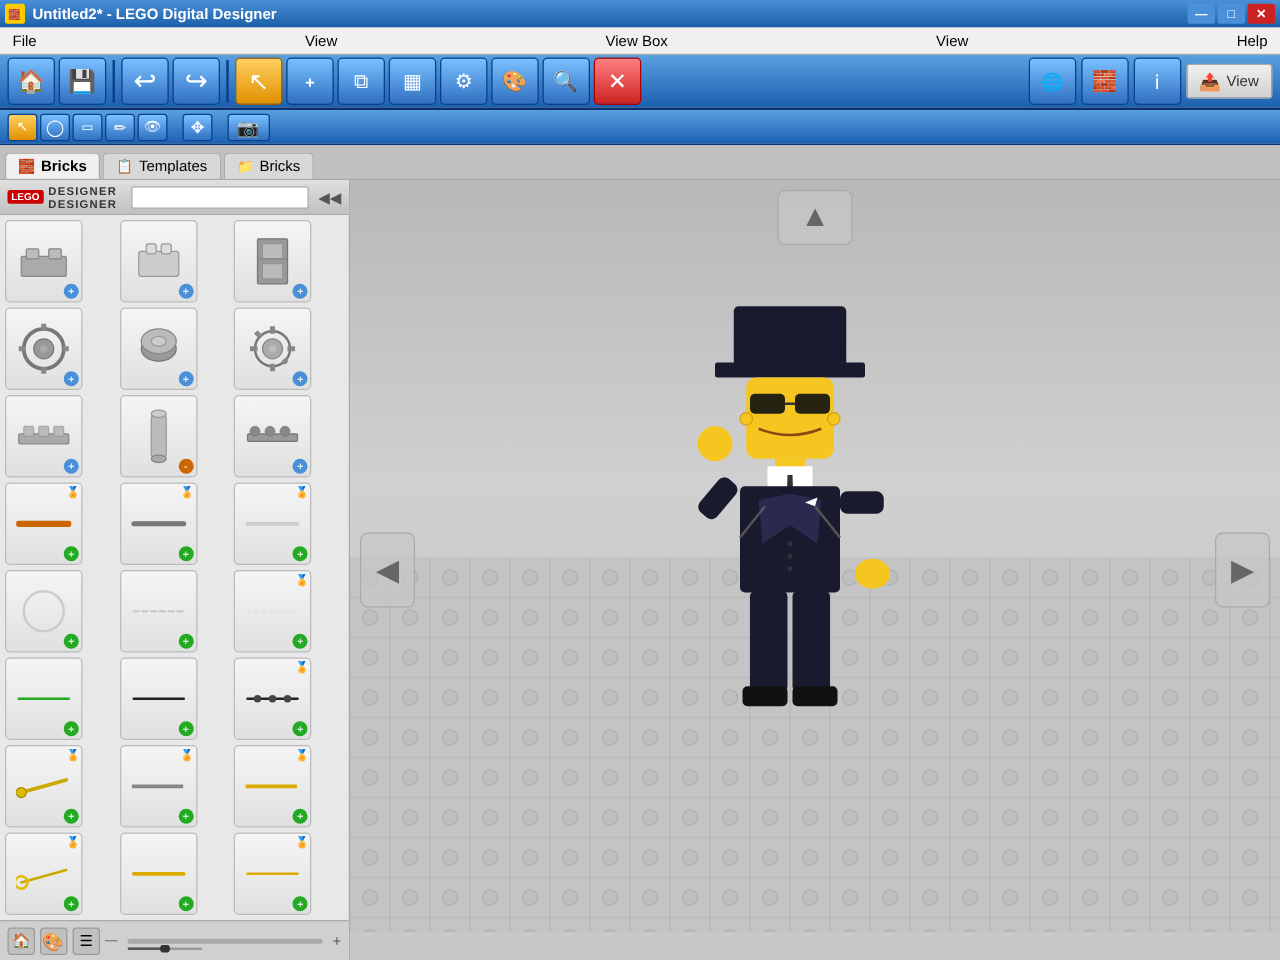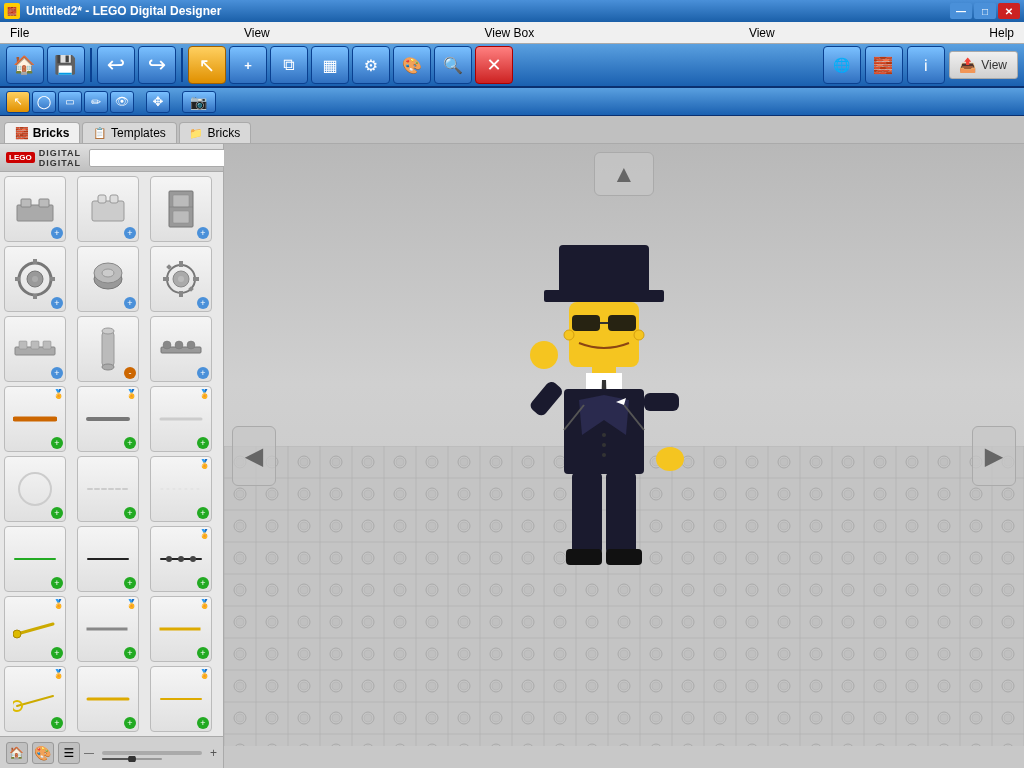--- a/index.html
+++ b/index.html
@@ -105,21 +105,21 @@
       display: flex; align-items: center; gap: 4px;
       margin-right: 2px;
     }
     .tab.active { background: #f0f0f0; font-weight: bold; }
 
     
     #main-content { display: flex; height: calc(768px - 22px - 22px - 44px - 28px - 28px); }
 
     
     #left-panel {
-      width: 224px;
+      width: 280px;
       background: #e8e8e8;
       border-right: 1px solid #aaa;
       display: flex;
       flex-direction: column;
     }
     #panel-header {
       height: 28px;
       background: linear-gradient(to bottom, #e0e0e0, #c0c0c0);
       display: flex;
       align-items: center;
@@ -331,21 +331,21 @@
   </div>
 </div>
 
 <div id="main-content">
 
   <div id="left-panel">
 
     <div id="panel-header">
       <div id="panel-logo">
         <span id="logo-red">LEGO</span>
-        <span style="font-size:9px; letter-spacing:1px; color:#333; font-weight:bold;">DIGITAL DIGITAL</span>
+        <span style="font-size:9px; letter-spacing:1px; color:#333; font-weight:bold;">DESIGNER DESIGNER</span>
       </div>
       <input id="panel-search" type="text" placeholder="" style="">
       <span id="panel-collapse">◀◀</span>
     </div>
 
     <div id="brick-grid">
 
       <div class="brick-item">
         <div class="brick-thumb">
           <svg width="44" height="40" viewBox="0 0 44 40">

